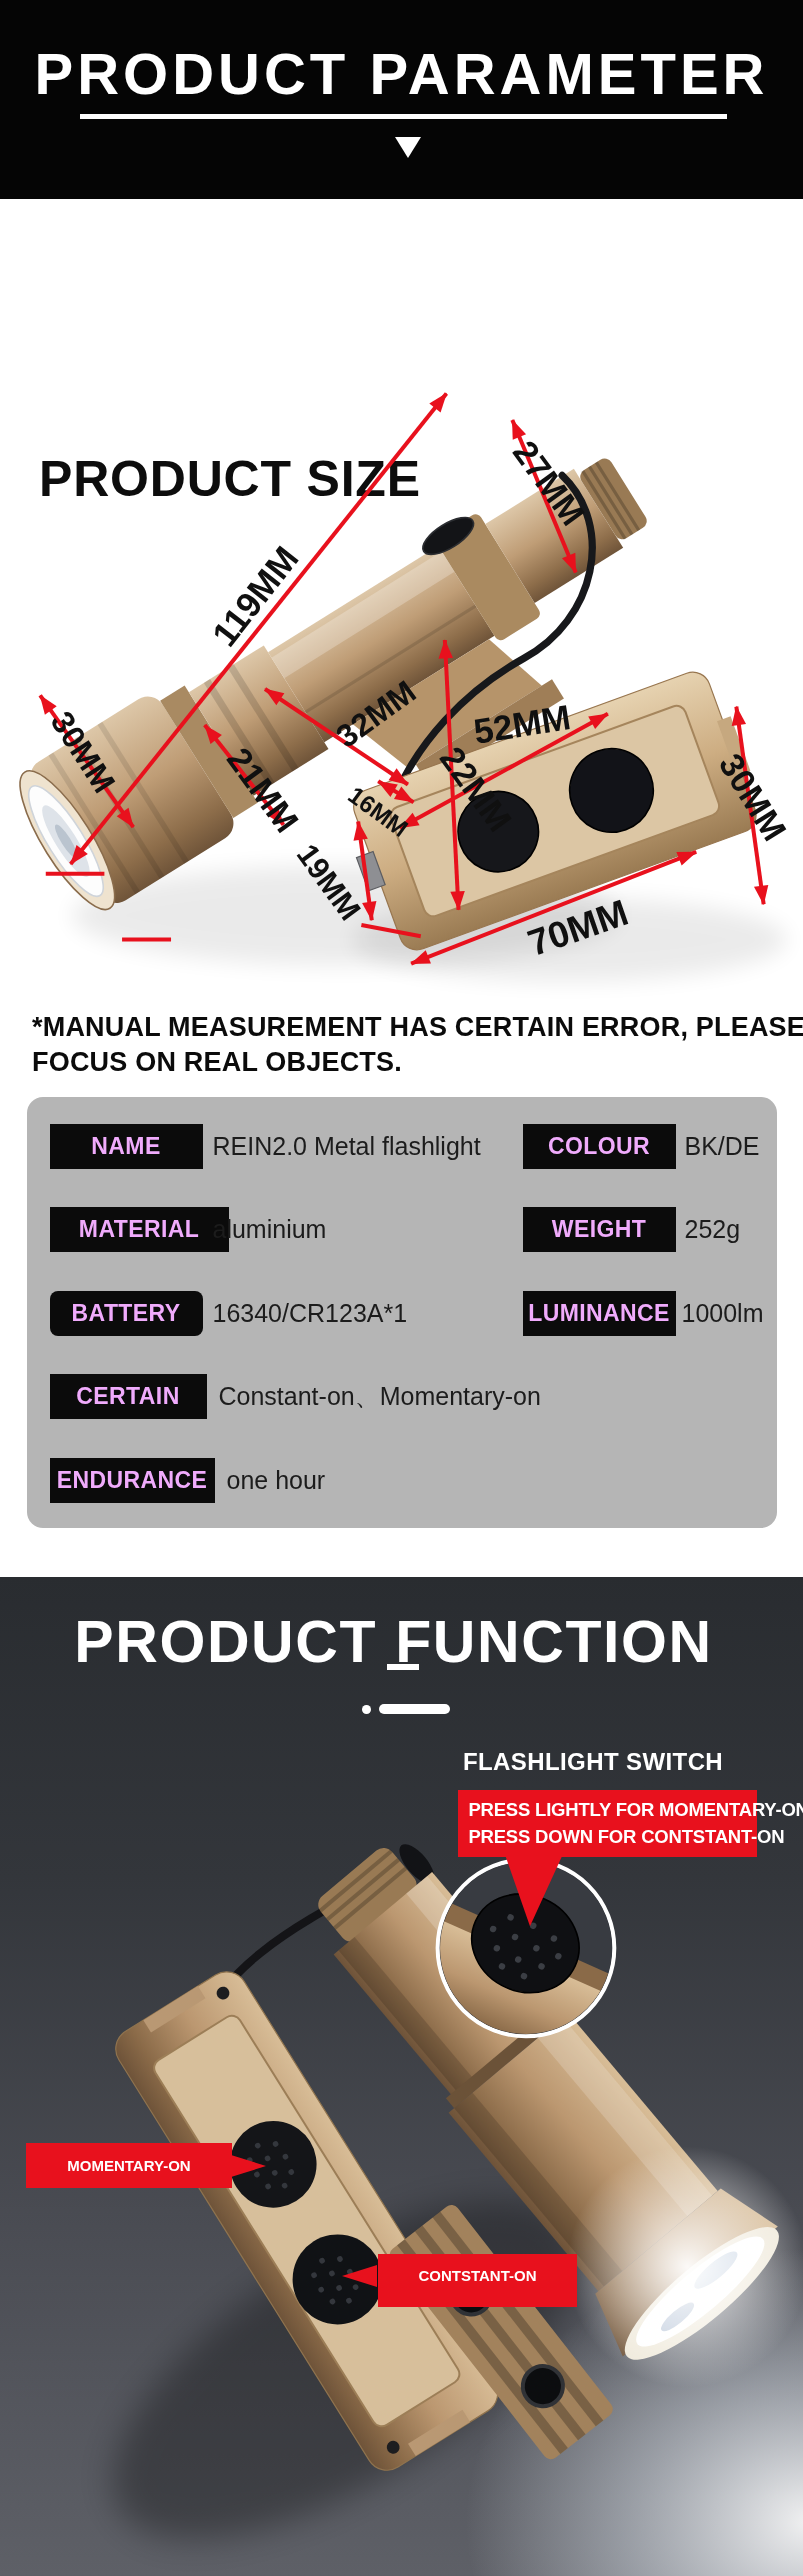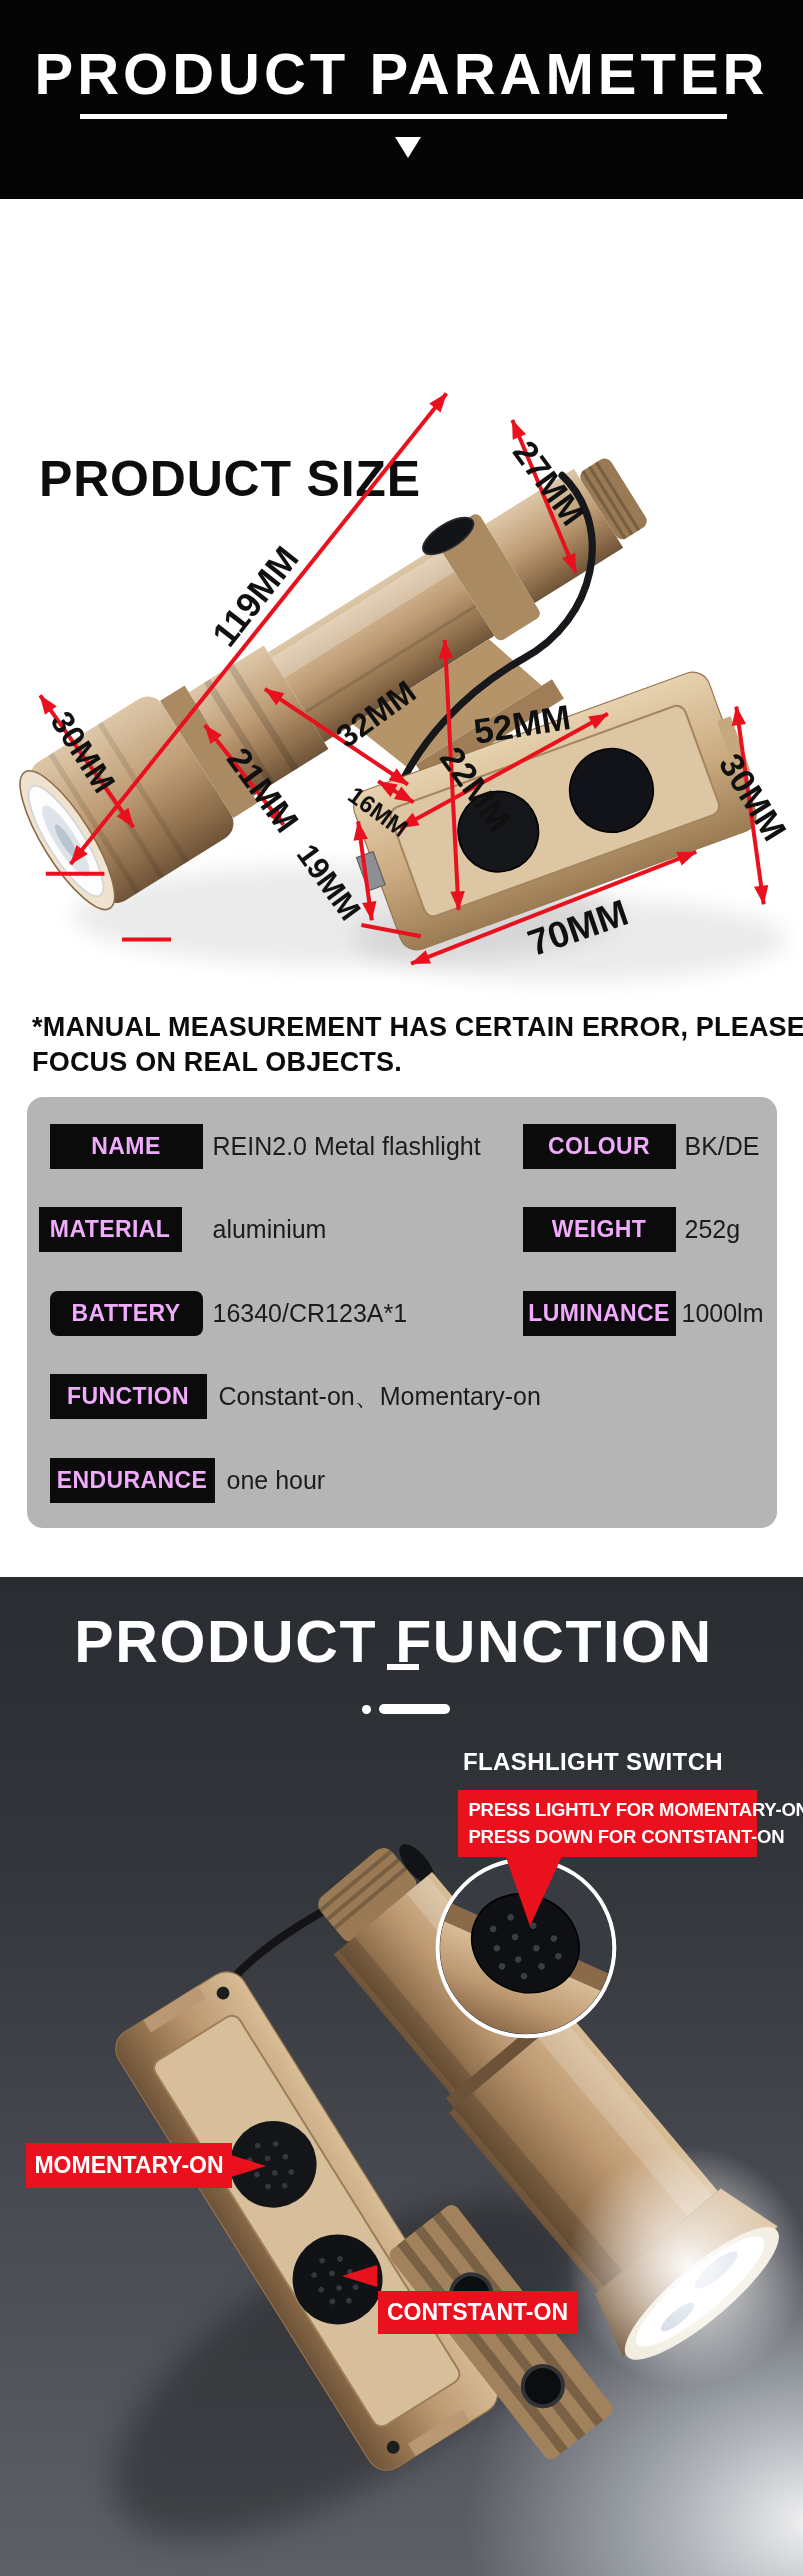--- a/index.html
+++ b/index.html
@@ -36,24 +36,24 @@
                 font-size:59px;font-weight:700;letter-spacing:1.6px;line-height:1;}
   .func-underscore{position:absolute;left:387px;top:87px;width:32px;height:5.6px;background:#ffffff;}
   .func-dot{position:absolute;left:362px;top:128px;width:8.8px;height:8.8px;border-radius:50%;background:#ffffff;}
   .func-dash{position:absolute;left:379px;top:127px;width:71px;height:10.4px;border-radius:5.6px;background:#ffffff;}
   .switch-title{position:absolute;left:463px;top:171px;color:#ffffff;font-size:24px;font-weight:700;
                 letter-spacing:0.4px;white-space:nowrap;}
   .callout{position:absolute;left:458px;top:213px;width:299px;height:67px;background:#e8111d;
            box-sizing:border-box;padding:6.4px 0 0 10.4px;}
   .callout div{color:#ffffff;font-size:18.5px;font-weight:700;line-height:27px;
                letter-spacing:-0.2px;white-space:nowrap;}
-  .tag{position:absolute;background:#e8111d;color:#ffffff;font-weight:700;font-size:23px;
+  .tag{position:absolute;background:#e8111d;color:#ffffff;font-weight:700;font-size:15px;
        text-align:center;white-space:nowrap;}
   .tag-momentary{left:26px;top:566px;width:206px;height:45px;line-height:45px;}
-  .tag-constant{left:378px;top:677px;width:199px;height:43px;line-height:43px;margin-top:37px;}
+  .tag-constant{left:378px;top:677px;width:199px;height:53px;line-height:43px;}
   .arr-r{position:absolute;left:231px;top:578px;width:0;height:0;
          border-top:11.2px solid transparent;border-bottom:11.2px solid transparent;
          border-left:35px solid #e8111d;}
   .arr-l{position:absolute;left:342px;top:688px;width:0;height:0;
          border-top:11.2px solid transparent;border-bottom:11.2px solid transparent;
          border-right:35px solid #e8111d;}
 </style>
 </head>
 <body>
 
@@ -161,29 +161,29 @@
     <div class="dim" style="left:578px;top:729px;--r:-19deg;font-size:37px;">70MM</div>
 
     <p class="note" style="top:813px;">*MANUAL MEASUREMENT HAS CERTAIN ERROR, PLEASE</p>
     <p class="note" style="top:848px;">FOCUS ON REAL OBJECTS.</p>
 
     <div class="spec-panel">
       <div class="spec-label" style="left:23px;top:26.5px;width:153px;">NAME</div>
       <div class="spec-value" style="left:186px;top:26.5px;">REIN2.0 Metal flashlight</div>
       <div class="spec-label" style="left:496px;top:26.5px;width:153px;">COLOUR</div>
       <div class="spec-value" style="left:658px;top:26.5px;">BK/DE</div>
-      <div class="spec-label" style="left:12px;top:110px;width:143px;">MATERIAL</div>
+      <div class="spec-label" style="left:23px;top:110px;width:179px;">MATERIAL</div>
       <div class="spec-value" style="left:186px;top:110px;">aluminium</div>
       <div class="spec-label" style="left:496px;top:110px;width:153px;">WEIGHT</div>
       <div class="spec-value" style="left:658px;top:110px;">252g</div>
       <div class="spec-label" style="left:23px;top:194px;width:153px;border-radius:8px;">BATTERY</div>
       <div class="spec-value" style="left:186px;top:194px;">16340/CR123A*1</div>
       <div class="spec-label" style="left:496px;top:194px;width:153px;">LUMINANCE</div>
       <div class="spec-value" style="left:655px;top:194px;">1000lm</div>
-      <div class="spec-label" style="left:23px;top:277px;width:157px;">FUNCTION</div>
+      <div class="spec-label" style="left:23px;top:277px;width:157px;">CERTAIN</div>
       <div class="spec-value" style="left:192px;top:277px;">Constant-on、Momentary-on</div>
       <div class="spec-label" style="left:23px;top:361px;width:165px;">ENDURANCE</div>
       <div class="spec-value" style="left:200px;top:361px;">one hour</div>
     </div>
   </section>
 
   <section class="func-sec">
 
     <svg class="func-art" viewBox="0 1963 1000 1244">
       <defs>

